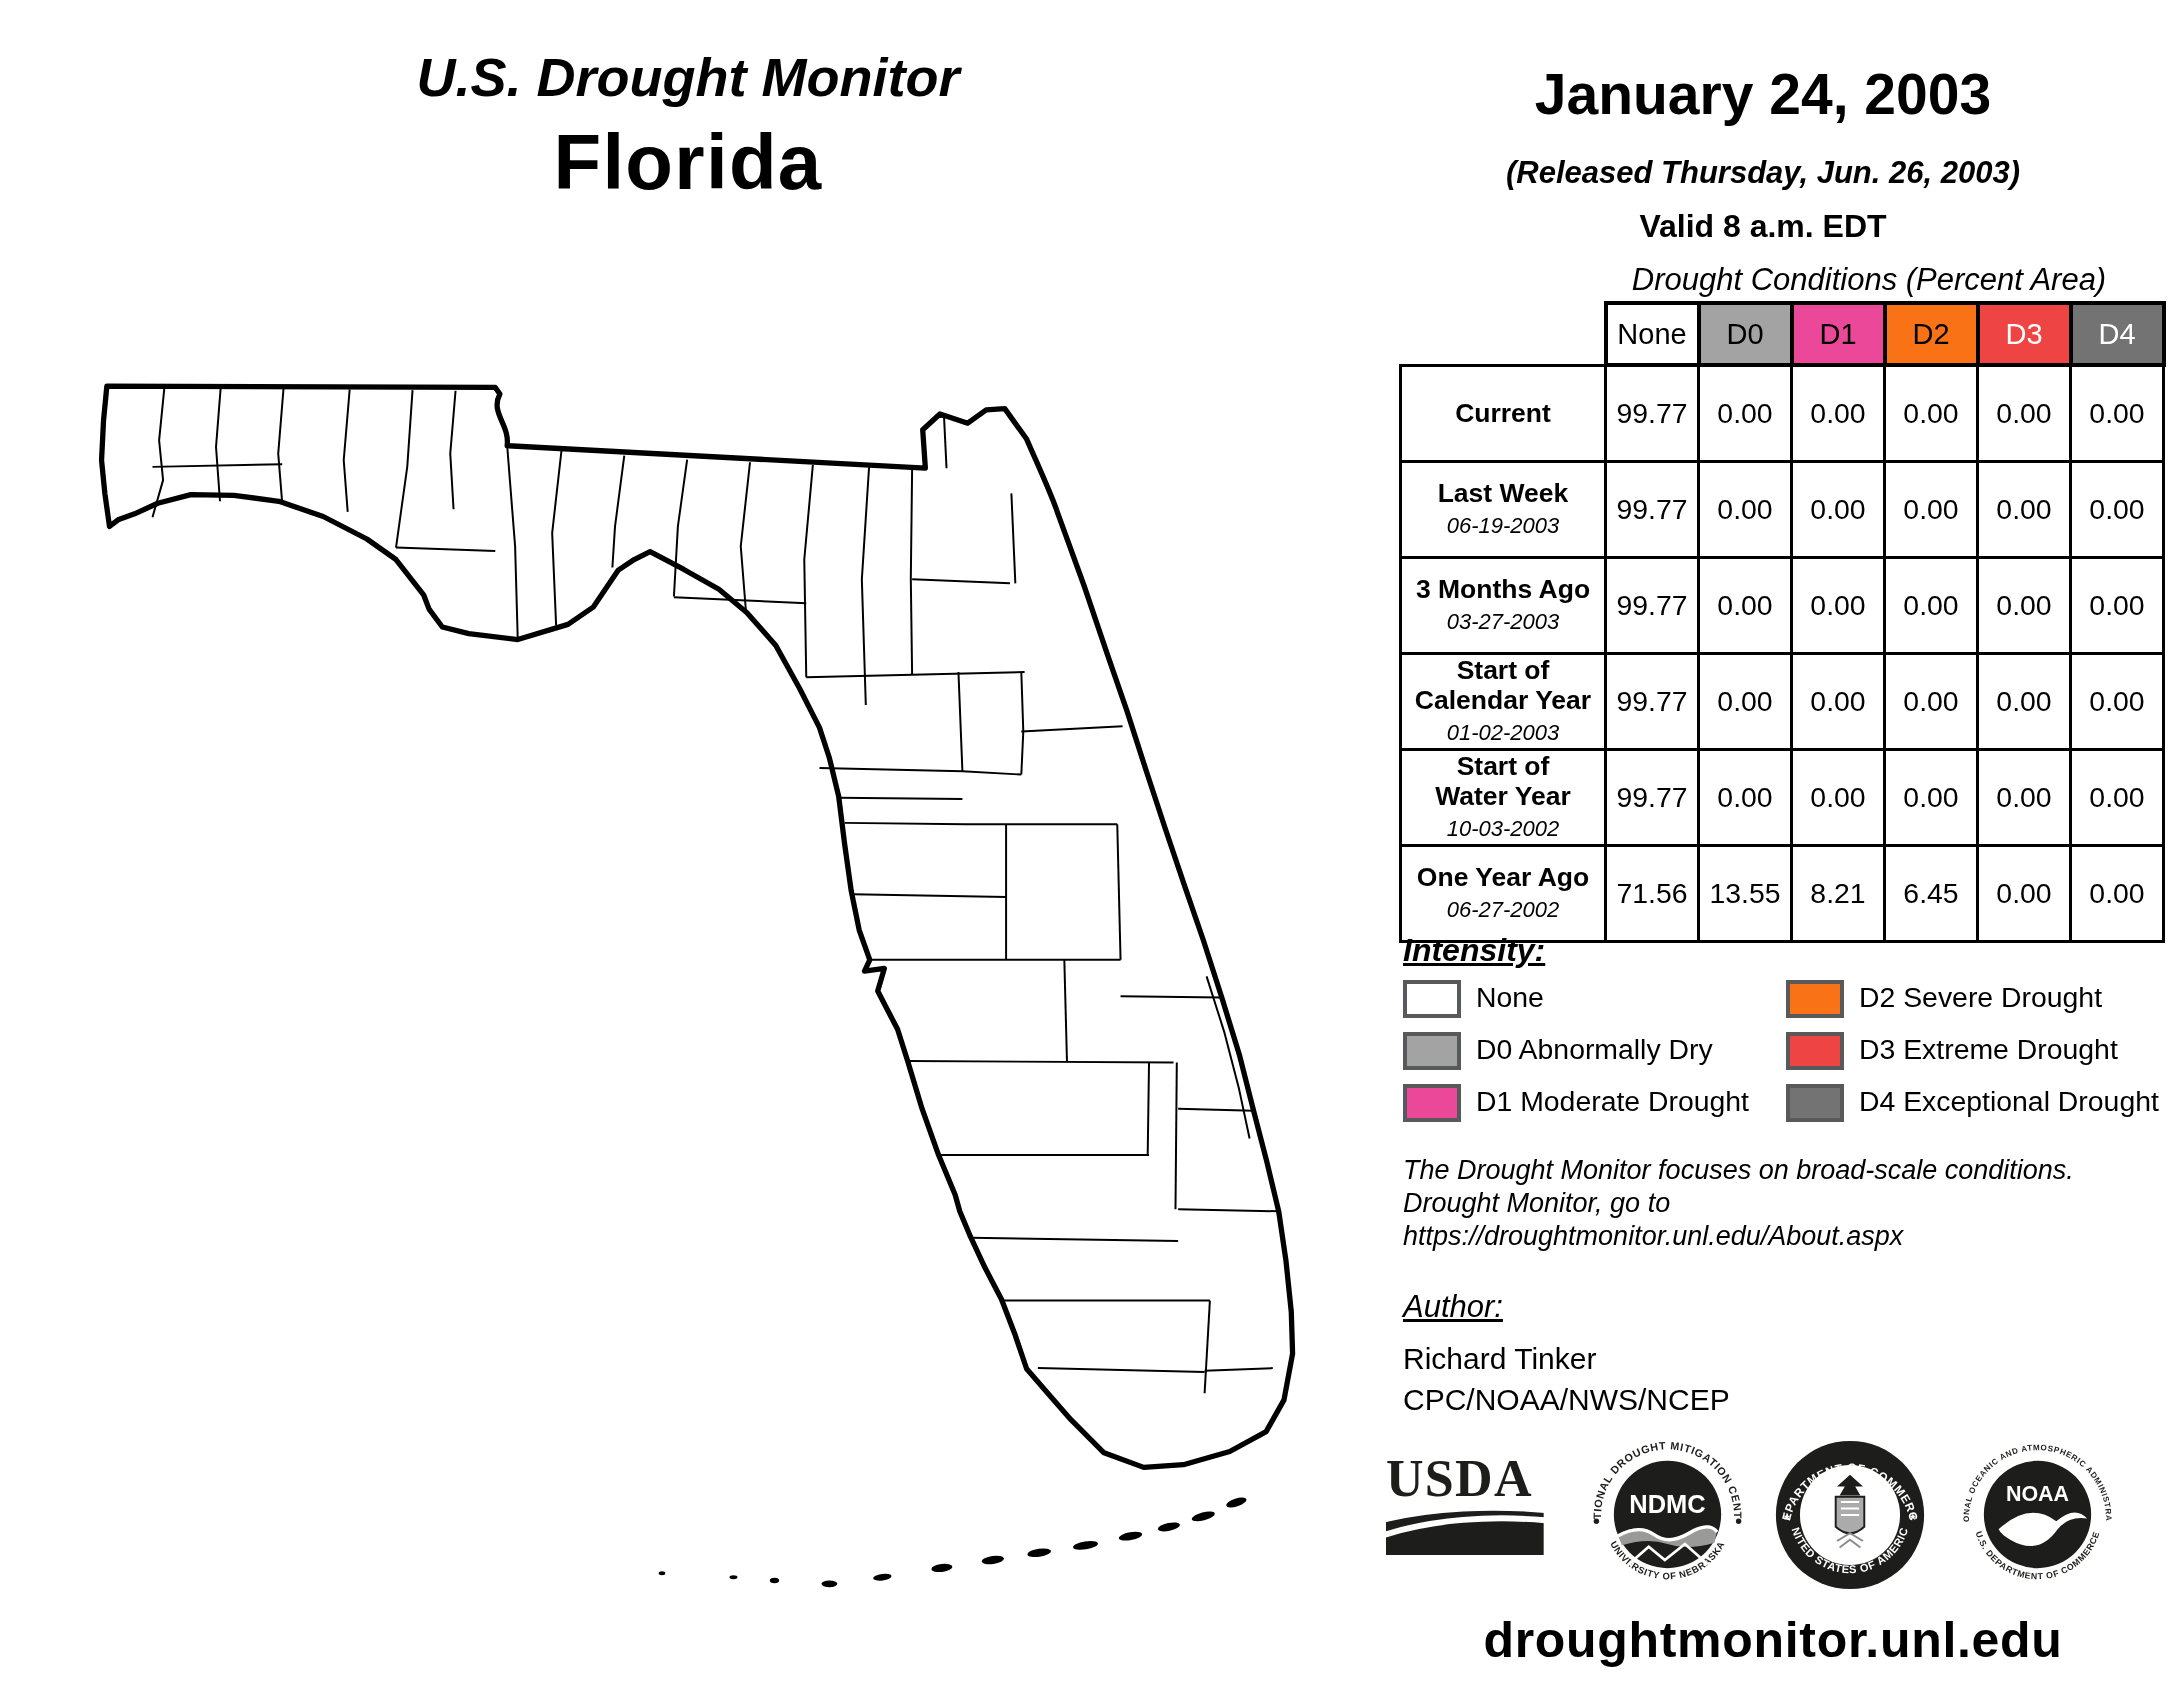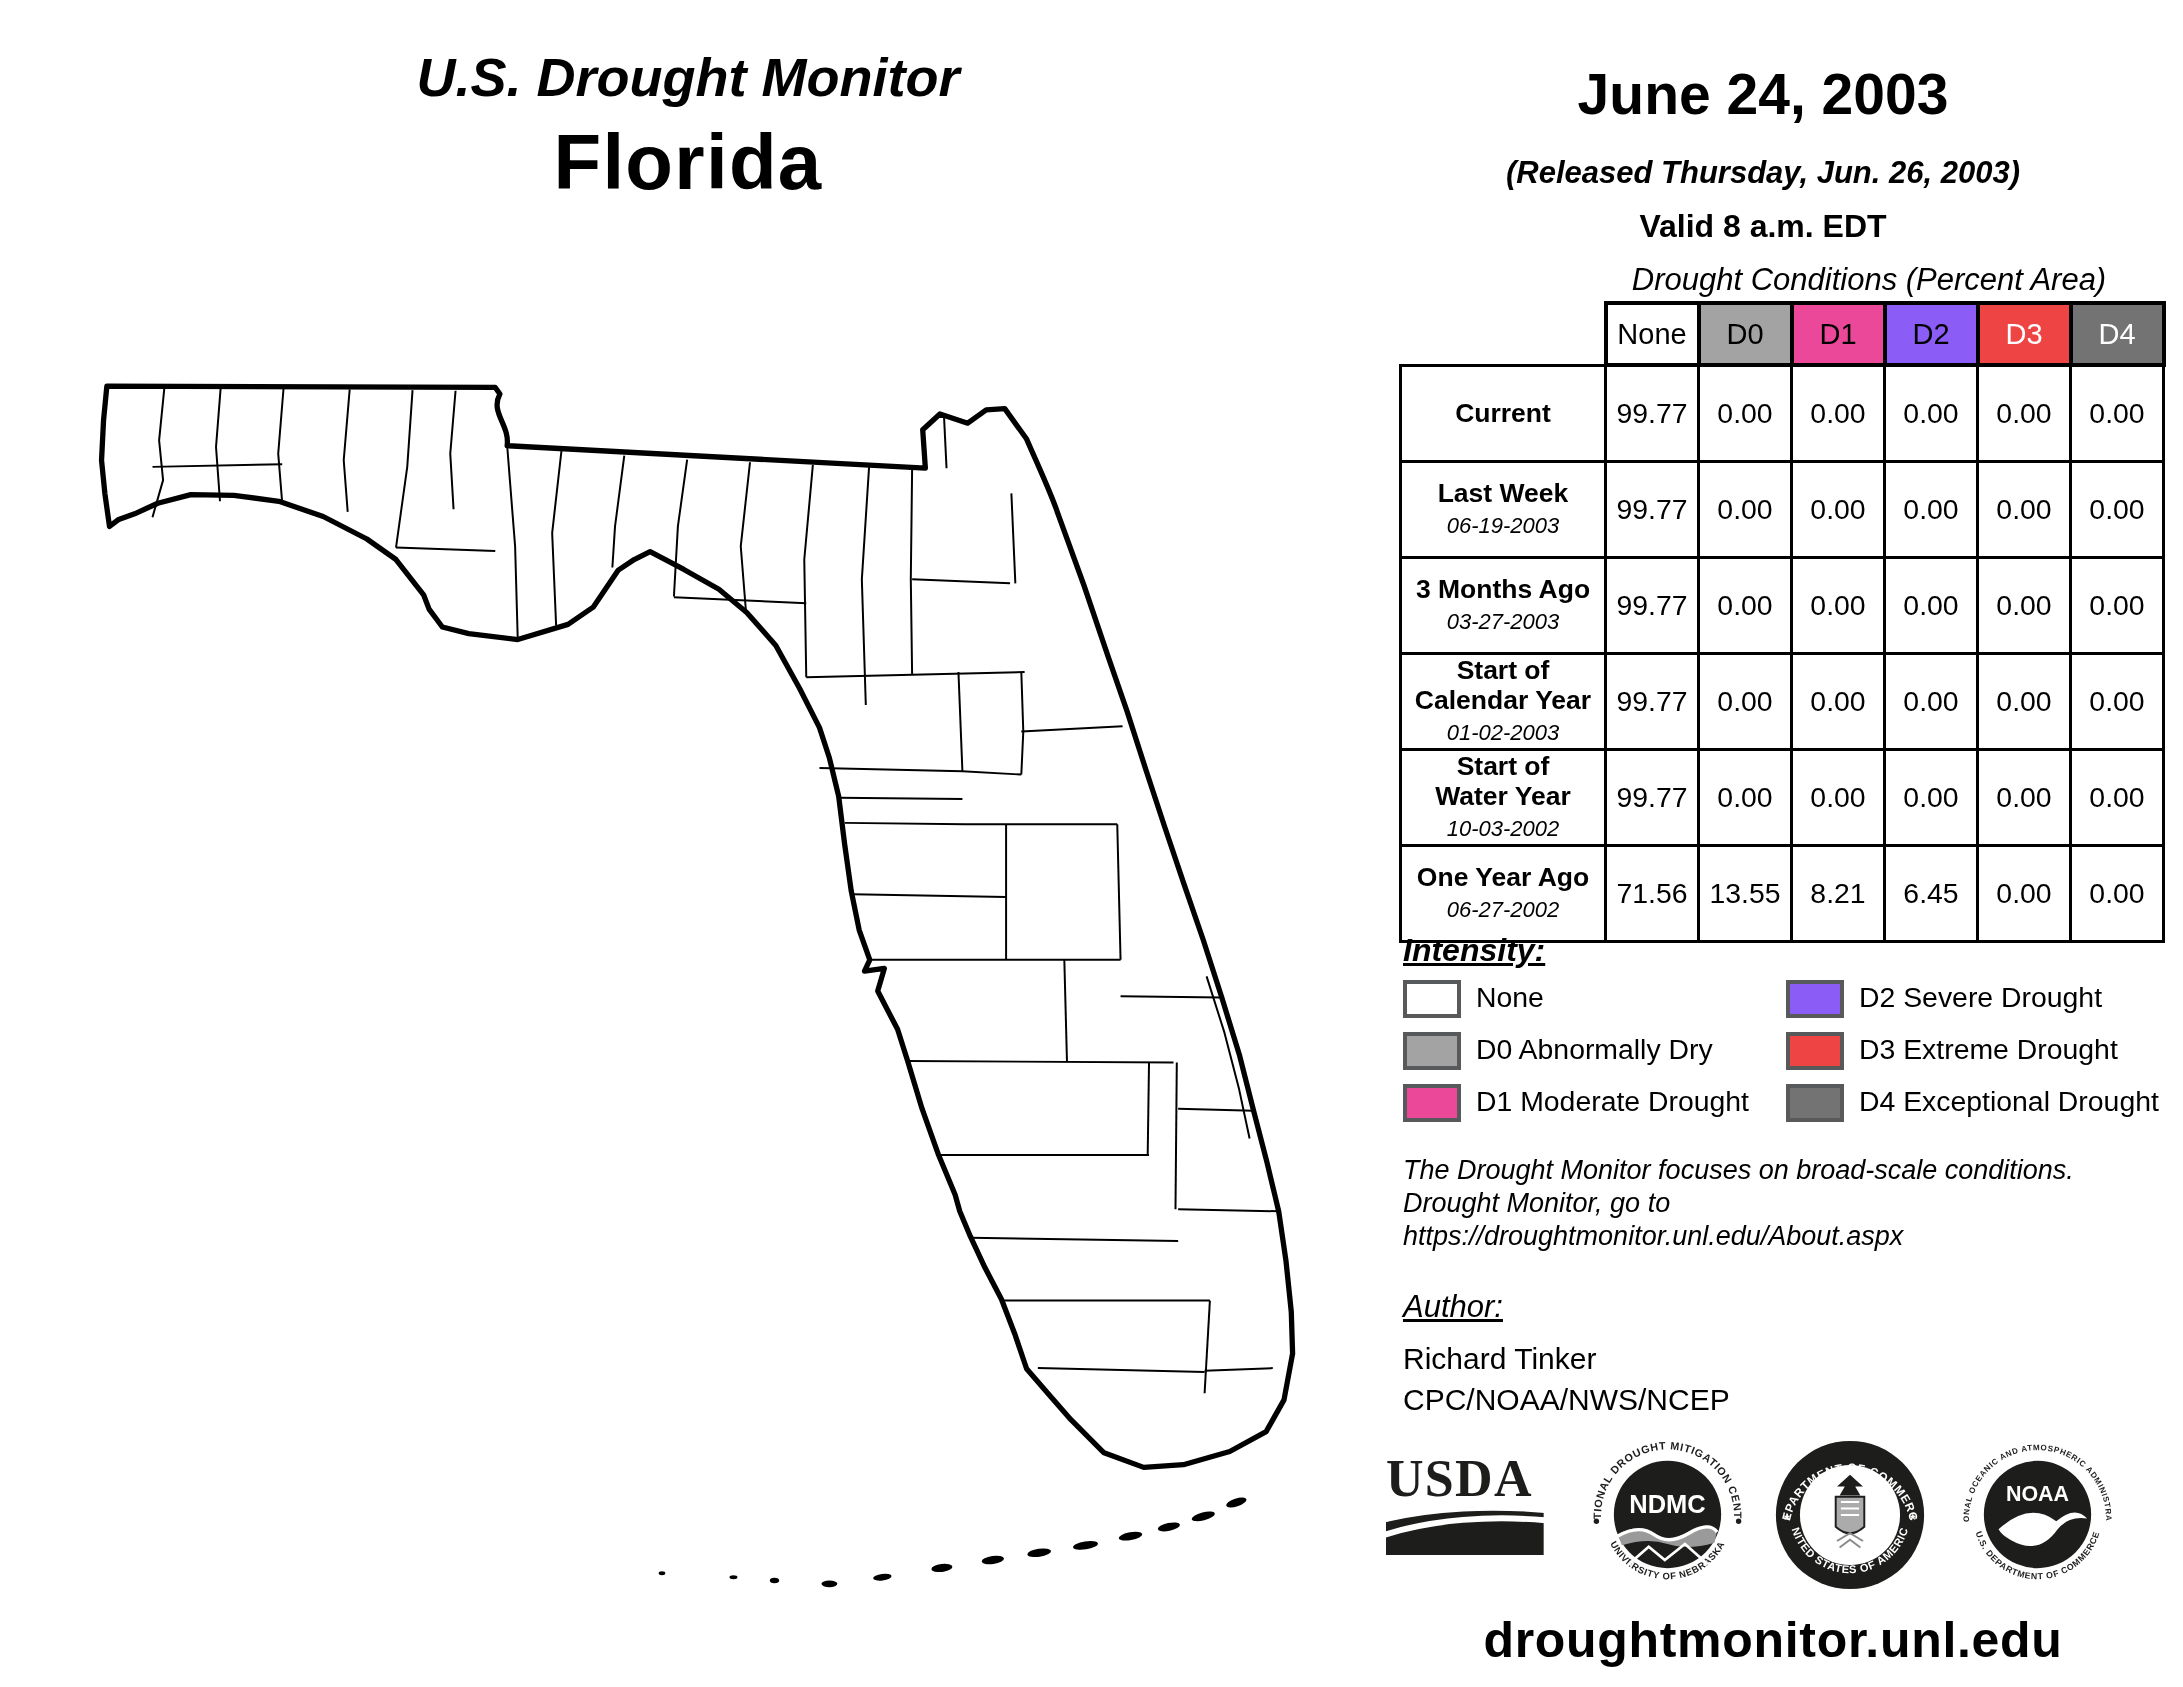--- a/index.html
+++ b/index.html
@@ -27,21 +27,21 @@
   table{border-collapse:collapse;table-layout:fixed;}
   td,th{padding:0;text-align:center;vertical-align:middle;}
   th.corner{border:none;background:#fff;width:202px;}
   th.colhead{border:4px solid #000;width:89px;height:58px;font-size:29px;font-weight:normal;}
   th.rowlabel{border:3.3px solid #000;width:202px;height:93px;font-weight:bold;font-size:26.5px;line-height:30px;white-space:pre-line;}
   td.val{border:3.3px solid #000;width:89px;height:93px;font-size:28.4px;}
   .rdate{font-weight:normal;font-style:italic;font-size:22px;margin-top:2.6px;}
   .c-none{background:#ffffff;color:#000;}
   .c-d0{background:#a3a3a3;color:#000;}
   .c-d1{background:#ec4899;color:#000;}
-  .c-d2{background:#8b5cf6;color:#000;}
+  .c-d2{background:#f97316;color:#000;}
   .c-d3{background:#ef4444;color:#fff;}
   .c-d4{background:#737373;color:#fff;}
 
   
   #legend-heading{left:1403px;top:932px;font-size:32px;font-weight:bold;font-style:italic;
     text-decoration:underline;}
   .lg-item{position:absolute;height:37px;}
   .lg-swatch{position:absolute;left:0;top:0;width:50px;height:30px;border:4px solid #58595b;}
   .lg-label{position:absolute;left:73px;top:1.3px;font-size:28.4px;white-space:nowrap;}
 
@@ -148,21 +148,21 @@
     <ellipse cx="1205" cy="1838" rx="14" ry="5" transform="rotate(-7 1205 1838)"></ellipse>
     <ellipse cx="1125" cy="1848" rx="12" ry="5"></ellipse>
     <ellipse cx="1042" cy="1843" rx="7" ry="4"></ellipse>
     <ellipse cx="980" cy="1838" rx="6" ry="3"></ellipse>
     <ellipse cx="872" cy="1832" rx="5" ry="3"></ellipse>
   </g>
 </svg>
 </div>
 
 <div class="abs" id="date-block">
-  <div id="date-main">June 24, 2003</div>
+  <div id="date-main">January 24, 2003</div>
   <div id="date-released">(Released Thursday, Jun. 26, 2003)</div>
   <div id="date-valid">Valid 8 a.m. EDT</div>
 </div>
 
 <div class="abs" id="table-title">Drought Conditions (Percent Area)</div>
 
 <div class="abs" id="cond-table">
 <table>
   <tbody>
         <tr>

